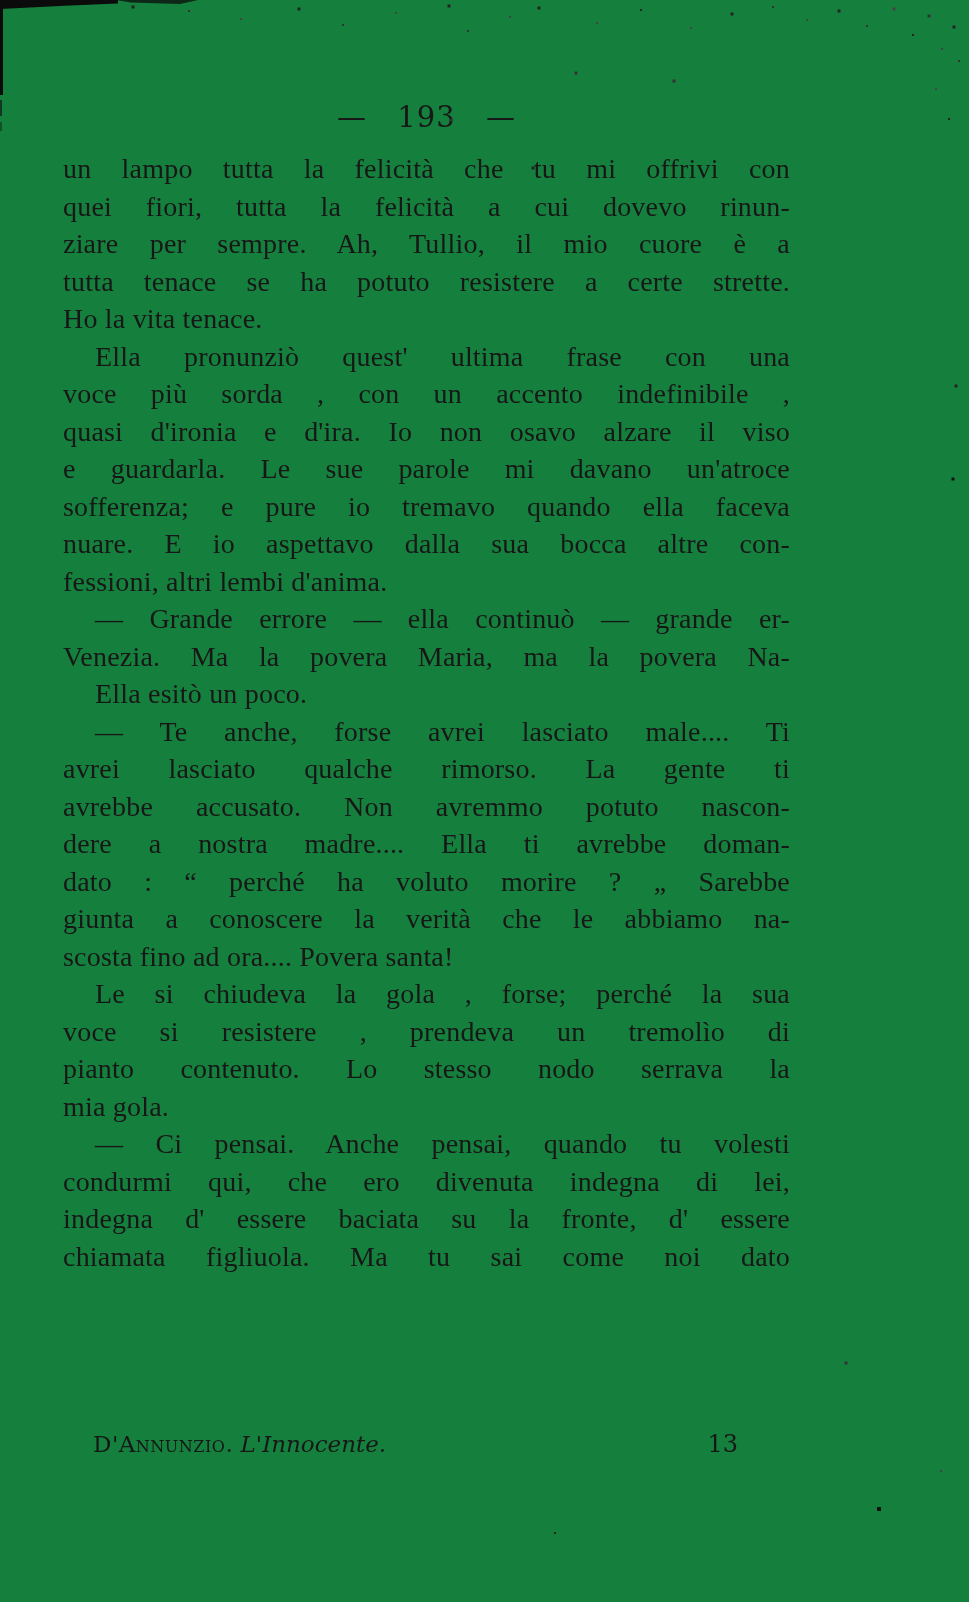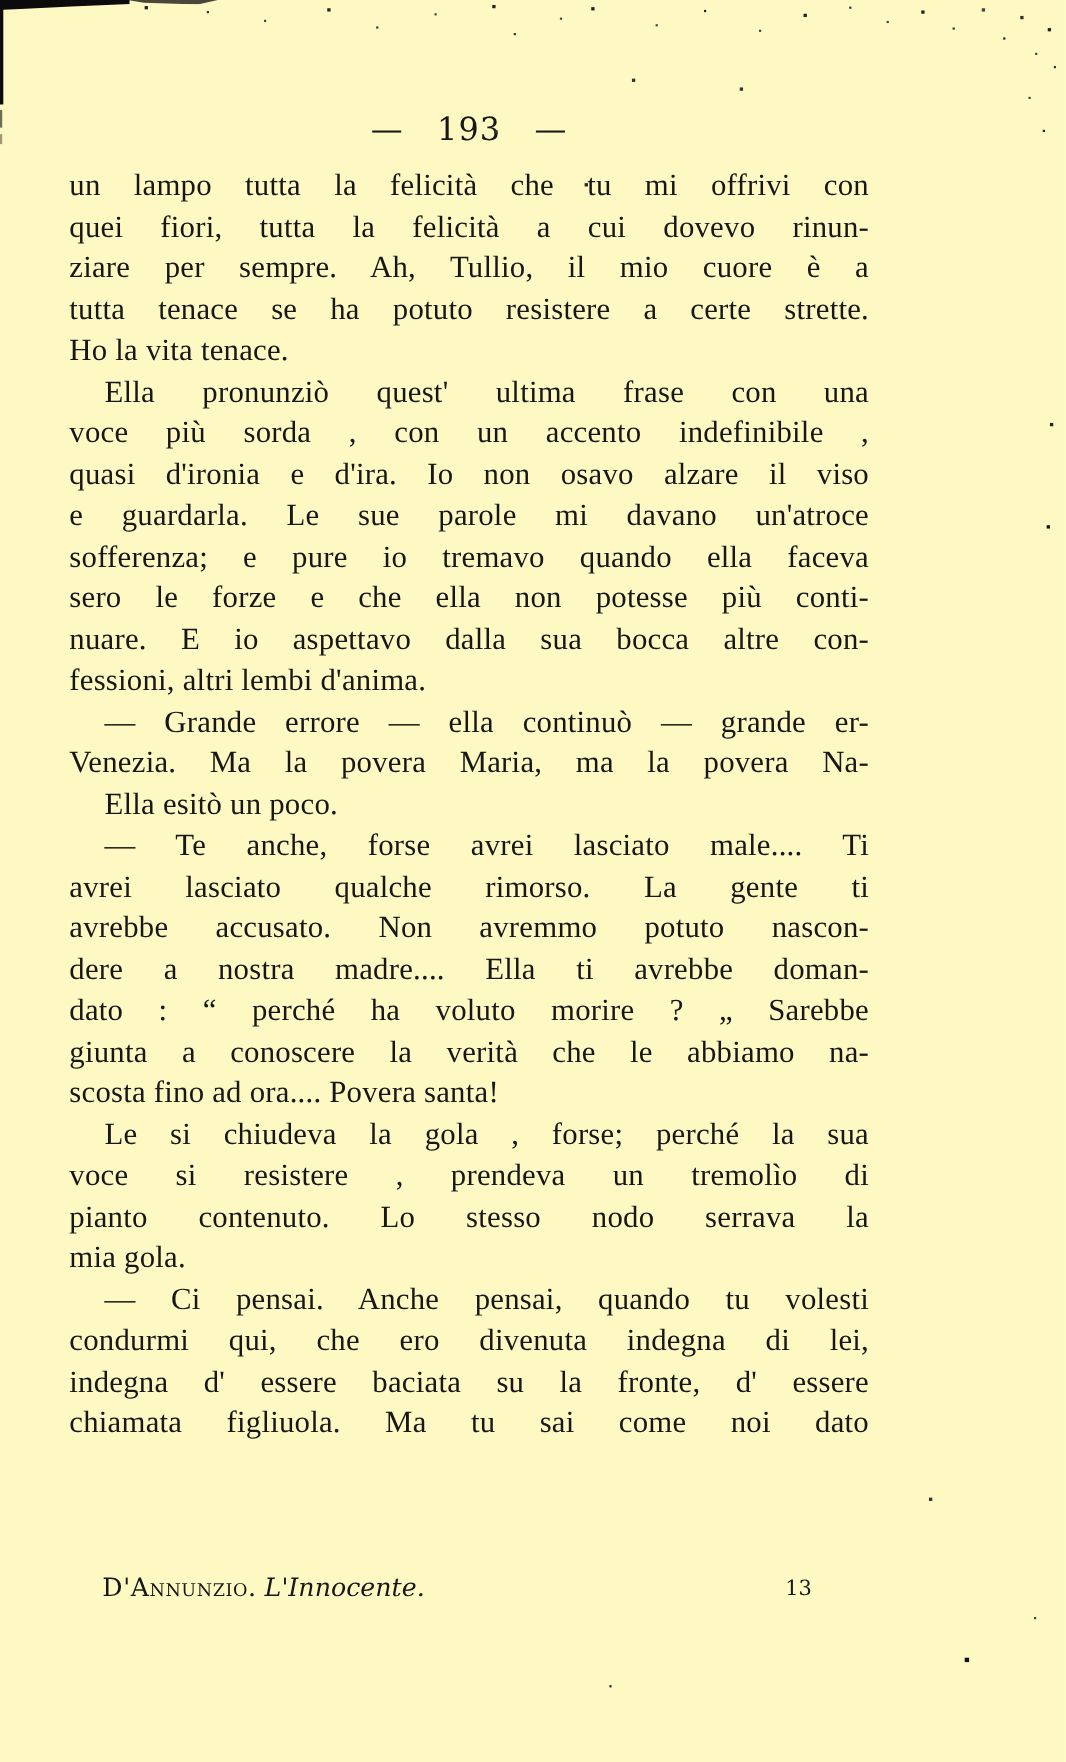--- a/index.html
+++ b/index.html
@@ -1,19 +1,19 @@
 <!DOCTYPE html>
 <html><head>
 <meta charset="utf-8">
 <style>
   html,body{margin:0;padding:0;background:#ffffff;}
   .page{
     position:relative;
     width:969px;height:1602px;
-    background:#fef9c3;
+    background:#15803d;
     font-family:"DejaVu Serif","Liberation Serif",serif;
     color:#171717;
     overflow:hidden;
   }
   .header{
     position:absolute;top:99px;left:63px;width:727px;
     text-align:center;
     font-size:29px;line-height:36px;
     word-spacing:20px;
     letter-spacing:1px;
@@ -37,21 +37,21 @@
     text-indent:32px;
   }
   .footer{
     position:absolute;left:63px;top:1429px;width:727px;
     display:flex;justify-content:space-between;align-items:flex-end;
     font-size:23px;line-height:30px;
   }
   .footer-left{margin-left:30px;}
   .smallcaps{font-variant:small-caps;letter-spacing:0.5px;}
   .book-title{font-style:italic;}
-  .sig{margin-right:52px;font-size:19px;}
+  .sig{margin-right:52px;font-size:24px;}
 
   
   .noise{position:absolute;background:#0b0b0b;}
   .n-topbar{left:0;top:0;width:118px;height:9px;
     clip-path:polygon(0 0,100% 0,100% 40%,55% 65%,0 100%);}
   .n-topbar2{left:116px;top:0;width:82px;height:4px;opacity:.75;
     clip-path:polygon(0 0,100% 0,78% 100%,18% 60%);}
   .n-leftline{left:0;top:5px;width:3px;height:90px;}
   .n-leftdash1{left:0;top:100px;width:2px;height:16px;opacity:.6;}
   .n-leftdash2{left:0;top:122px;width:2px;height:9px;opacity:.4;}
@@ -81,21 +81,20 @@
       <div class="line just">un lampo tutta la felicità che tu mi offrivi con</div>
       <div class="line just">quei fiori, tutta la felicità a cui dovevo rinun-</div>
       <div class="line just">ziare per sempre. Ah, Tullio, il mio cuore è a</div>
       <div class="line just">tutta tenace se ha potuto resistere a certe strette.</div>
       <div class="line">Ho la vita tenace.</div>
       <div class="line indent just">Ella pronunziò quest' ultima frase con una</div>
       <div class="line just">voce più sorda , con un accento indefinibile ,</div>
       <div class="line just">quasi d'ironia e d'ira. Io non osavo alzare il viso</div>
       <div class="line just">e guardarla. Le sue parole mi davano un'atroce</div>
       <div class="line just">sofferenza; e pure io tremavo quando ella faceva</div>
-      <div class="line just">sero le forze e che ella non potesse più conti-</div>
       <div class="line just">nuare. E io aspettavo dalla sua bocca altre con-</div>
       <div class="line">fessioni, altri lembi d'anima.</div>
       <div class="line indent just">— Grande errore — ella continuò — grande er-</div>
       <div class="line just">Venezia. Ma la povera Maria, ma la povera Na-</div>
       <div class="line indent">Ella esitò un poco.</div>
       <div class="line indent just">— Te anche, forse avrei lasciato male.... Ti</div>
       <div class="line just">avrei lasciato qualche rimorso. La gente ti</div>
       <div class="line just">avrebbe accusato. Non avremmo potuto nascon-</div>
       <div class="line just">dere a nostra madre.... Ella ti avrebbe doman-</div>
       <div class="line just">dato : “ perché ha voluto morire ? „ Sarebbe</div>

